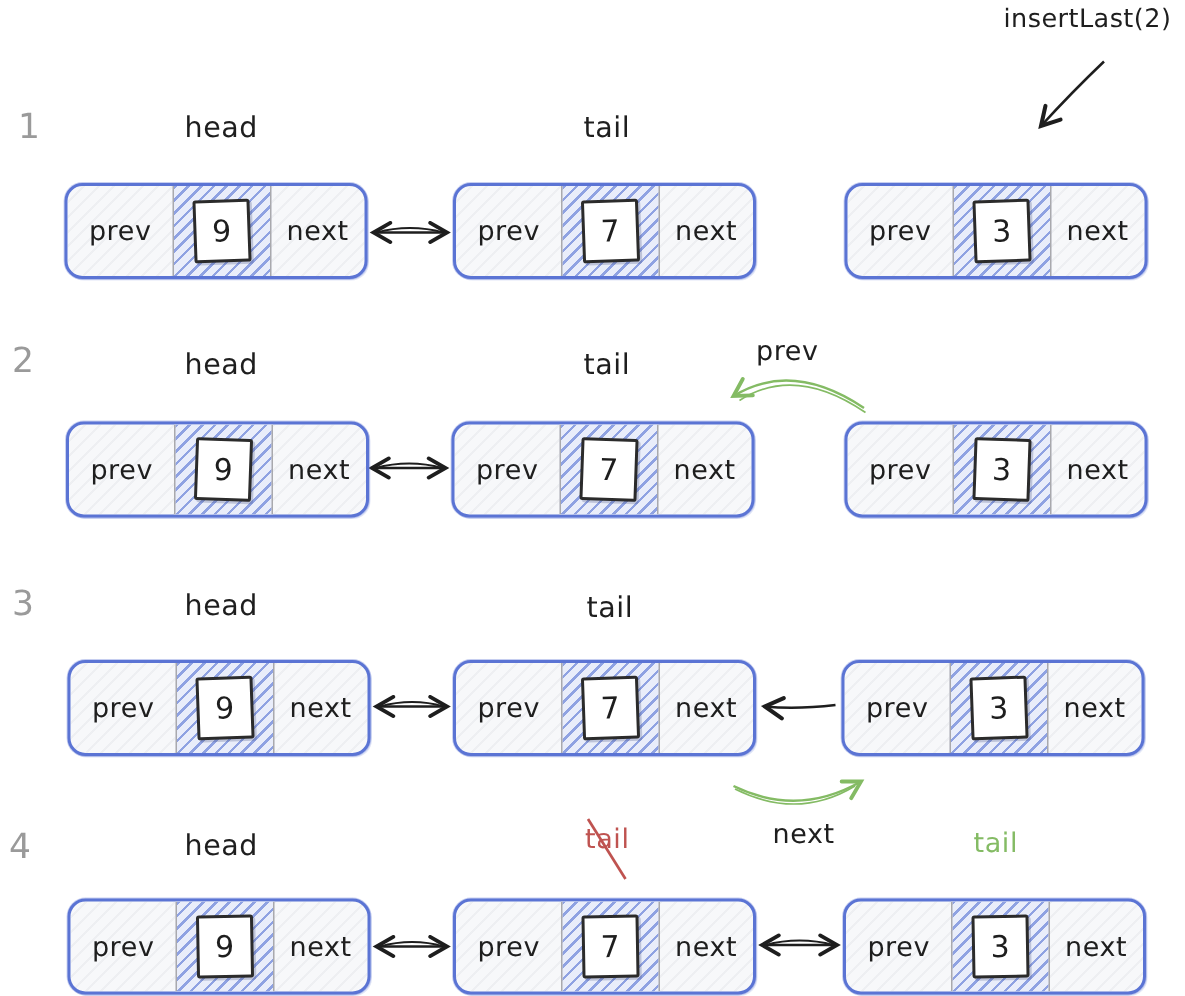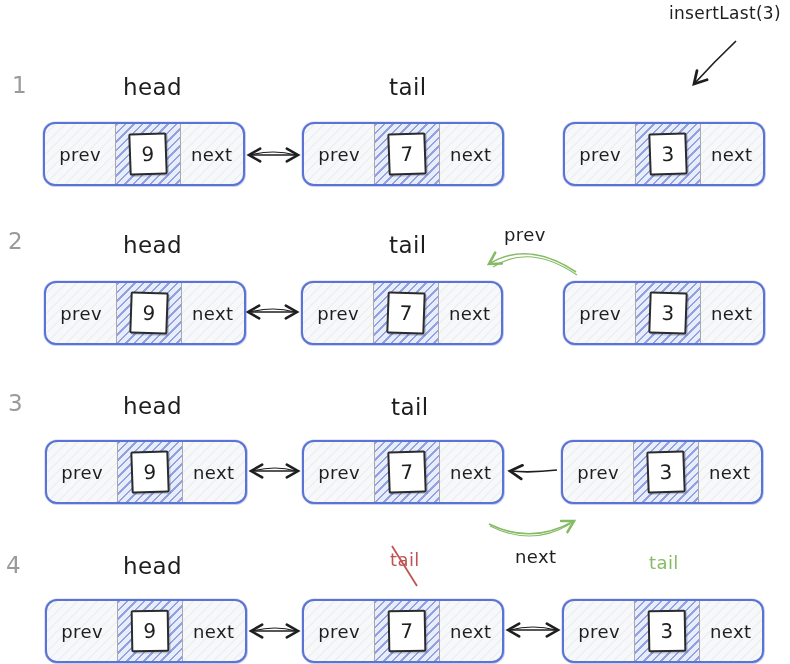--- a/index.html
+++ b/index.html
@@ -14,21 +14,21 @@
   }
   *{margin:0;padding:0;box-sizing:border-box;}
   html,body{background:#fff;}
   .canvas{
     position:relative;width:790px;height:664px;background:#ffffff;
     overflow:hidden;
     font-family:"DejaVu Sans","Liberation Sans",sans-serif;
     color:var(--ink);
   }
   .arrows{position:absolute;left:0;top:0;width:790px;height:664px;pointer-events:none;}
-  .lbl{position:absolute;font-size:23px;letter-spacing:.4px;white-space:nowrap;}
+  .lbl{position:absolute;font-size:19px;letter-spacing:.4px;white-space:nowrap;}
   .lbl.small{font-size:18px;}
   .annotation{position:absolute;left:669px;top:3px;font-size:17px;letter-spacing:.3px;}
   .step{position:absolute;font-size:23px;color:var(--step-gray);letter-spacing:.5px;}
   .red-lbl{color:var(--red);}
   .green-lbl{color:var(--green);}
   .node{
     position:absolute;width:202px;height:64px;
     border:2px solid var(--blue);border-radius:12px;
     background:var(--cell-bg);
     box-shadow:0 0 0 .6px rgba(91,116,212,.35), 1px 1px 0 rgba(91,116,212,.18);
@@ -94,21 +94,21 @@
     <path d="M490,526 Q532,547 570,524" fill="none" stroke="#84bb64" stroke-width="1.1"></path>
 
     <path d="M251,631 L298,631" fill="none" stroke="#1e1e1e" stroke-width="1.6" marker-start="url(#ab)" marker-end="url(#ab)"></path>
     <path d="M253,631 Q275,625 296,631" fill="none" stroke="#1e1e1e" stroke-width="1.2"></path>
     <path d="M508,630 L558,630" fill="none" stroke="#1e1e1e" stroke-width="1.6" marker-start="url(#ab)" marker-end="url(#ab)"></path>
     <path d="M510,630 Q533,624 556,630" fill="none" stroke="#1e1e1e" stroke-width="1.2"></path>
 
     <path d="M392,546 L417,586" fill="none" stroke="#bf5350" stroke-width="1.8"></path>
   </svg>
 
-  <div class="annotation">insertLast(3)</div>
+  <div class="annotation">insertLast(2)</div>
 
   <div class="step" style="left:12px;top:72px">1</div>
   <div class="lbl" style="left:123px;top:74px">head</div>
   <div class="lbl" style="left:389px;top:74px">tail</div>
 
   <div class="node r1" style="left:43px;top:122px">
     <div class="cell prev">
         <span>prev</span>
       </div>
     <div class="cell mid">

